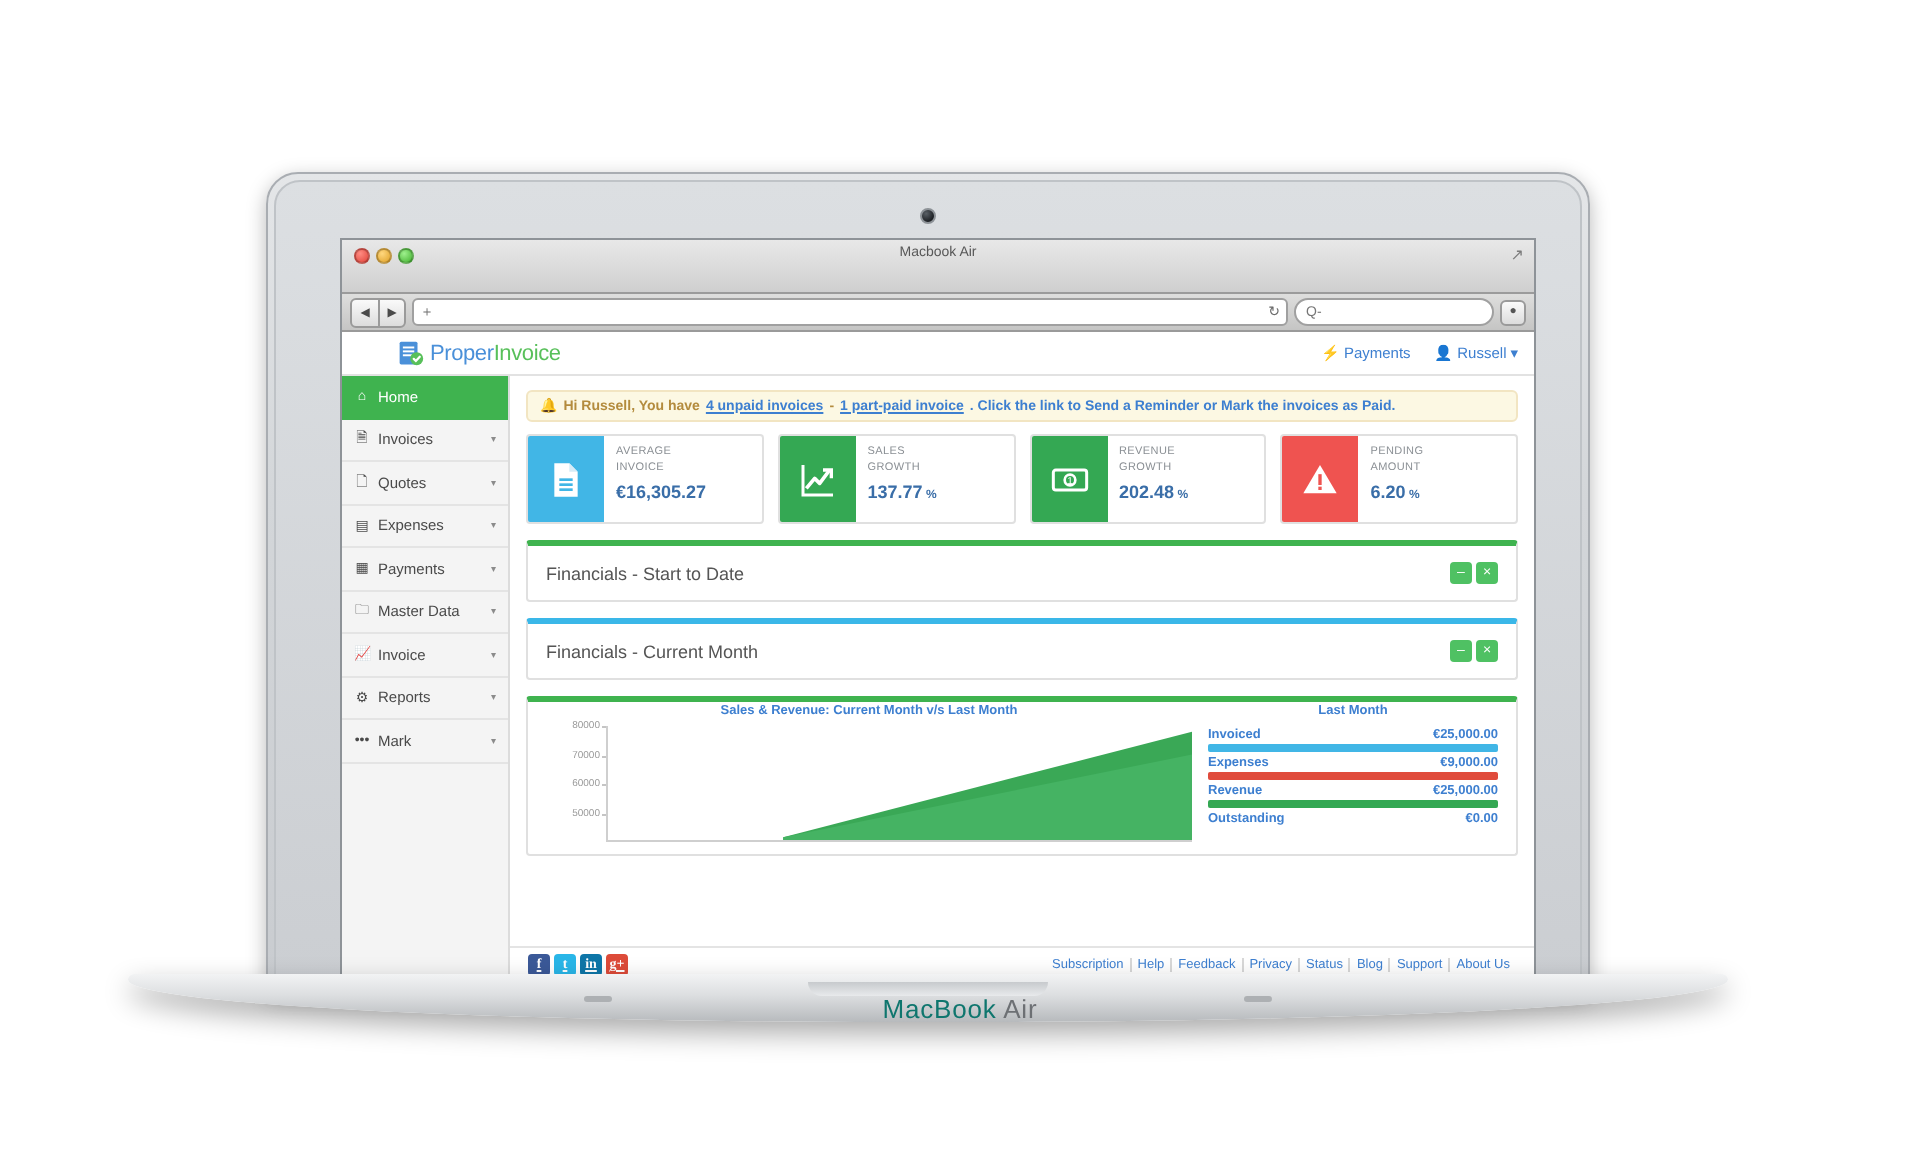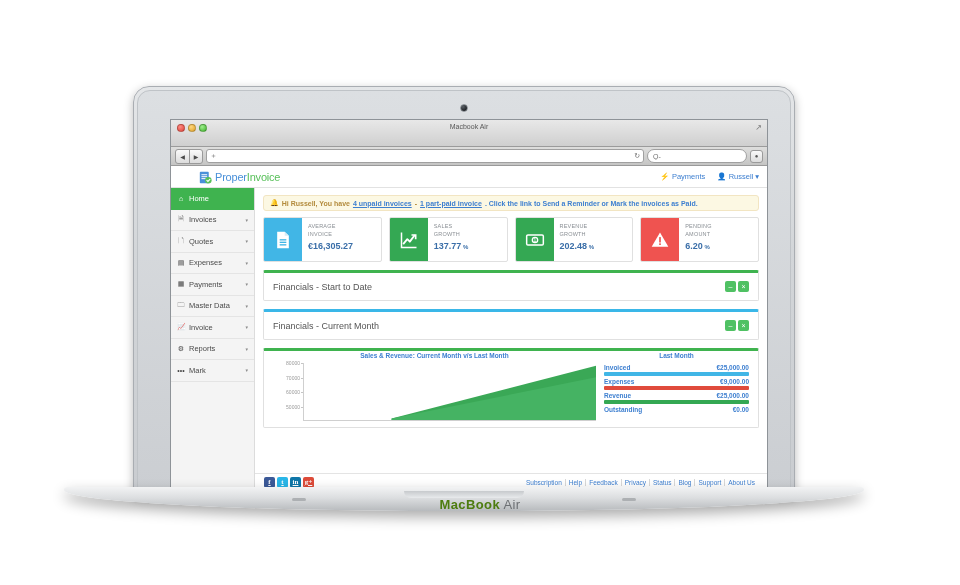--- a/index.html
+++ b/index.html
@@ -48,21 +48,21 @@
     position:absolute; left:50%; top:4px; margin-left:-60px;
     width:120px; height:7px; border-radius:0 0 7px 7px;
     background: linear-gradient(180deg,#c7cacd,#e8eaec);
   }
   .base-foot { position:absolute; top:11px; width:14px; height:3px; background:#adb0b3; border-radius:2px; }
   .base-foot.l { left:228px; } .base-foot.r { right:228px; }
   .macbook-label {
     position:absolute; left:0; right:0; top:497px; text-align:center;
     font-size:13px; color:#6d7074; letter-spacing:.4px;
   }
-  .macbook-label b { font-weight:700; color:#4d7c0f; }
+  .macbook-label b { font-weight:400; color:#0f766e; }
 
   
   .browser-chrome {
     height:27px; background: linear-gradient(180deg,#e8e8e8 0%, #cfcfcf 100%);
     border-bottom:1px solid #9b9b9b; position:relative;
   }
   .traffic { position:absolute; left:6px; top:4px; display:flex; gap:3px; }
   .dot { width:8px; height:8px; border-radius:50%; border:1px solid rgba(0,0,0,.22); }
   .dot.red{background:radial-gradient(circle at 35% 30%,#ff8b82,#e0443a);}
   .dot.yellow{background:radial-gradient(circle at 35% 30%,#ffd77e,#dfa128);}

